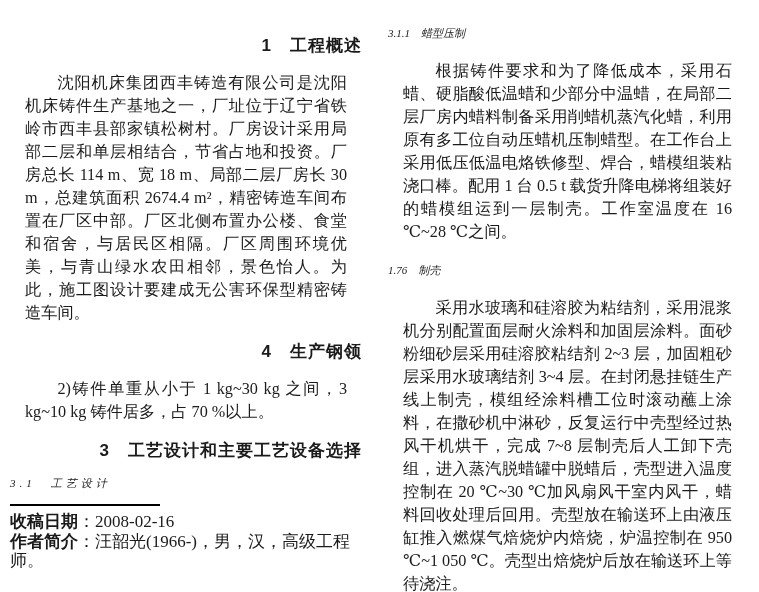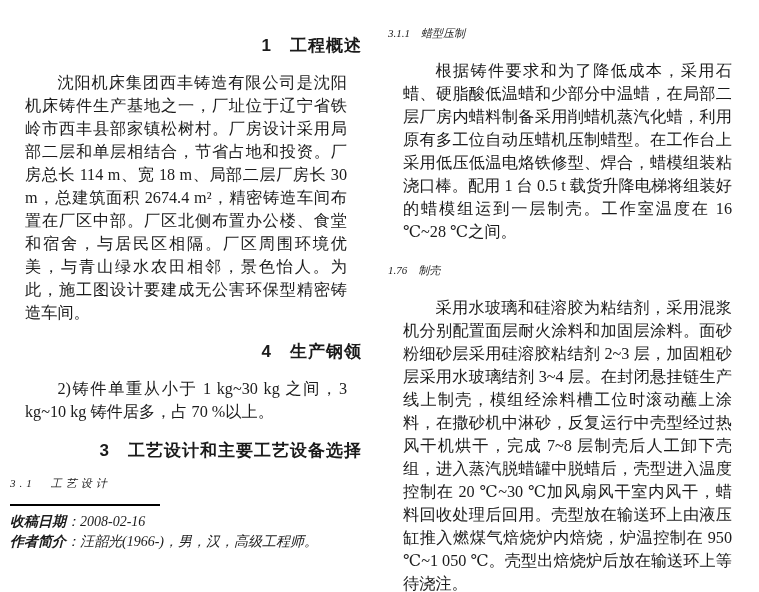--- a/index.html
+++ b/index.html
@@ -69,23 +69,22 @@
     margin-top: 9px;
     text-align: left;
   }
   .fn-rule {
     width: 150px;
     height: 2px;
     background: #000000;
     margin: 0 0 6px 0;
   }
   .fn-line {
-    font-size: 14px;
+    font-size: 17px;
     line-height: 19.5px;
-    font-style: italic;
   }
   .fn-label {
     font-family: "Liberation Sans", "DejaVu Sans", sans-serif;
     font-weight: 700;
   }
 </style>
 </head>
 <body>
 
 <div class="page">

